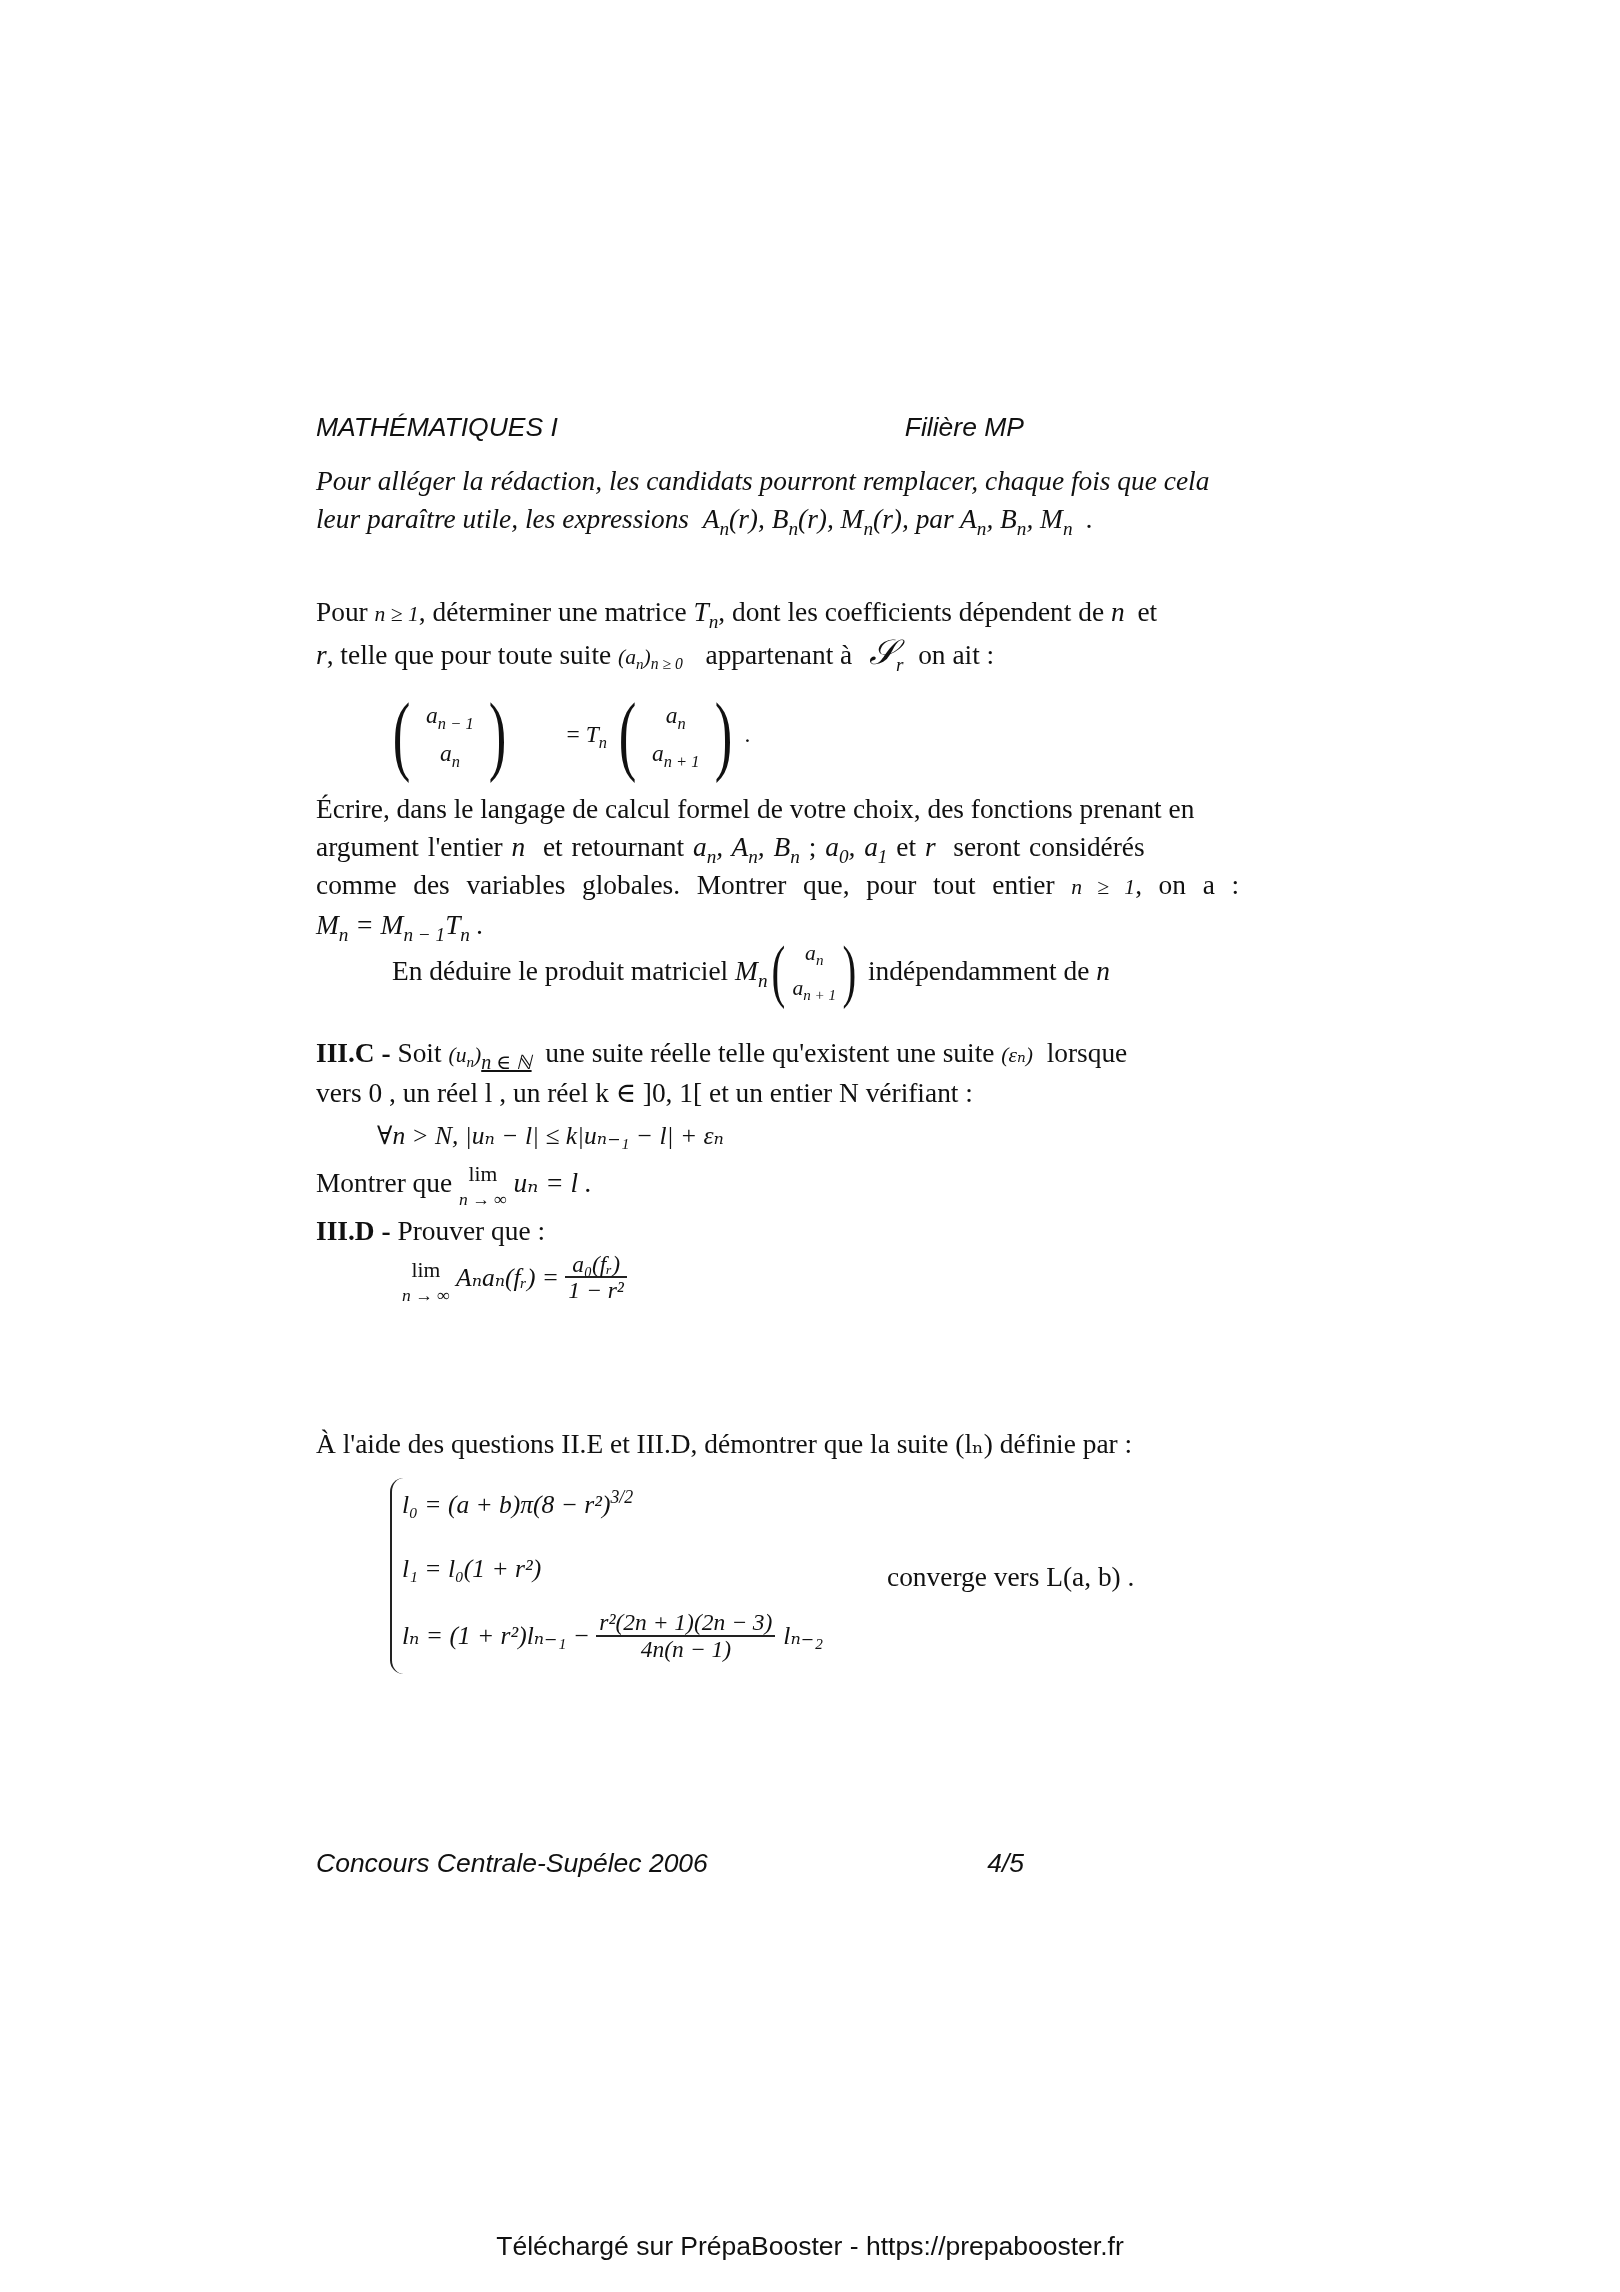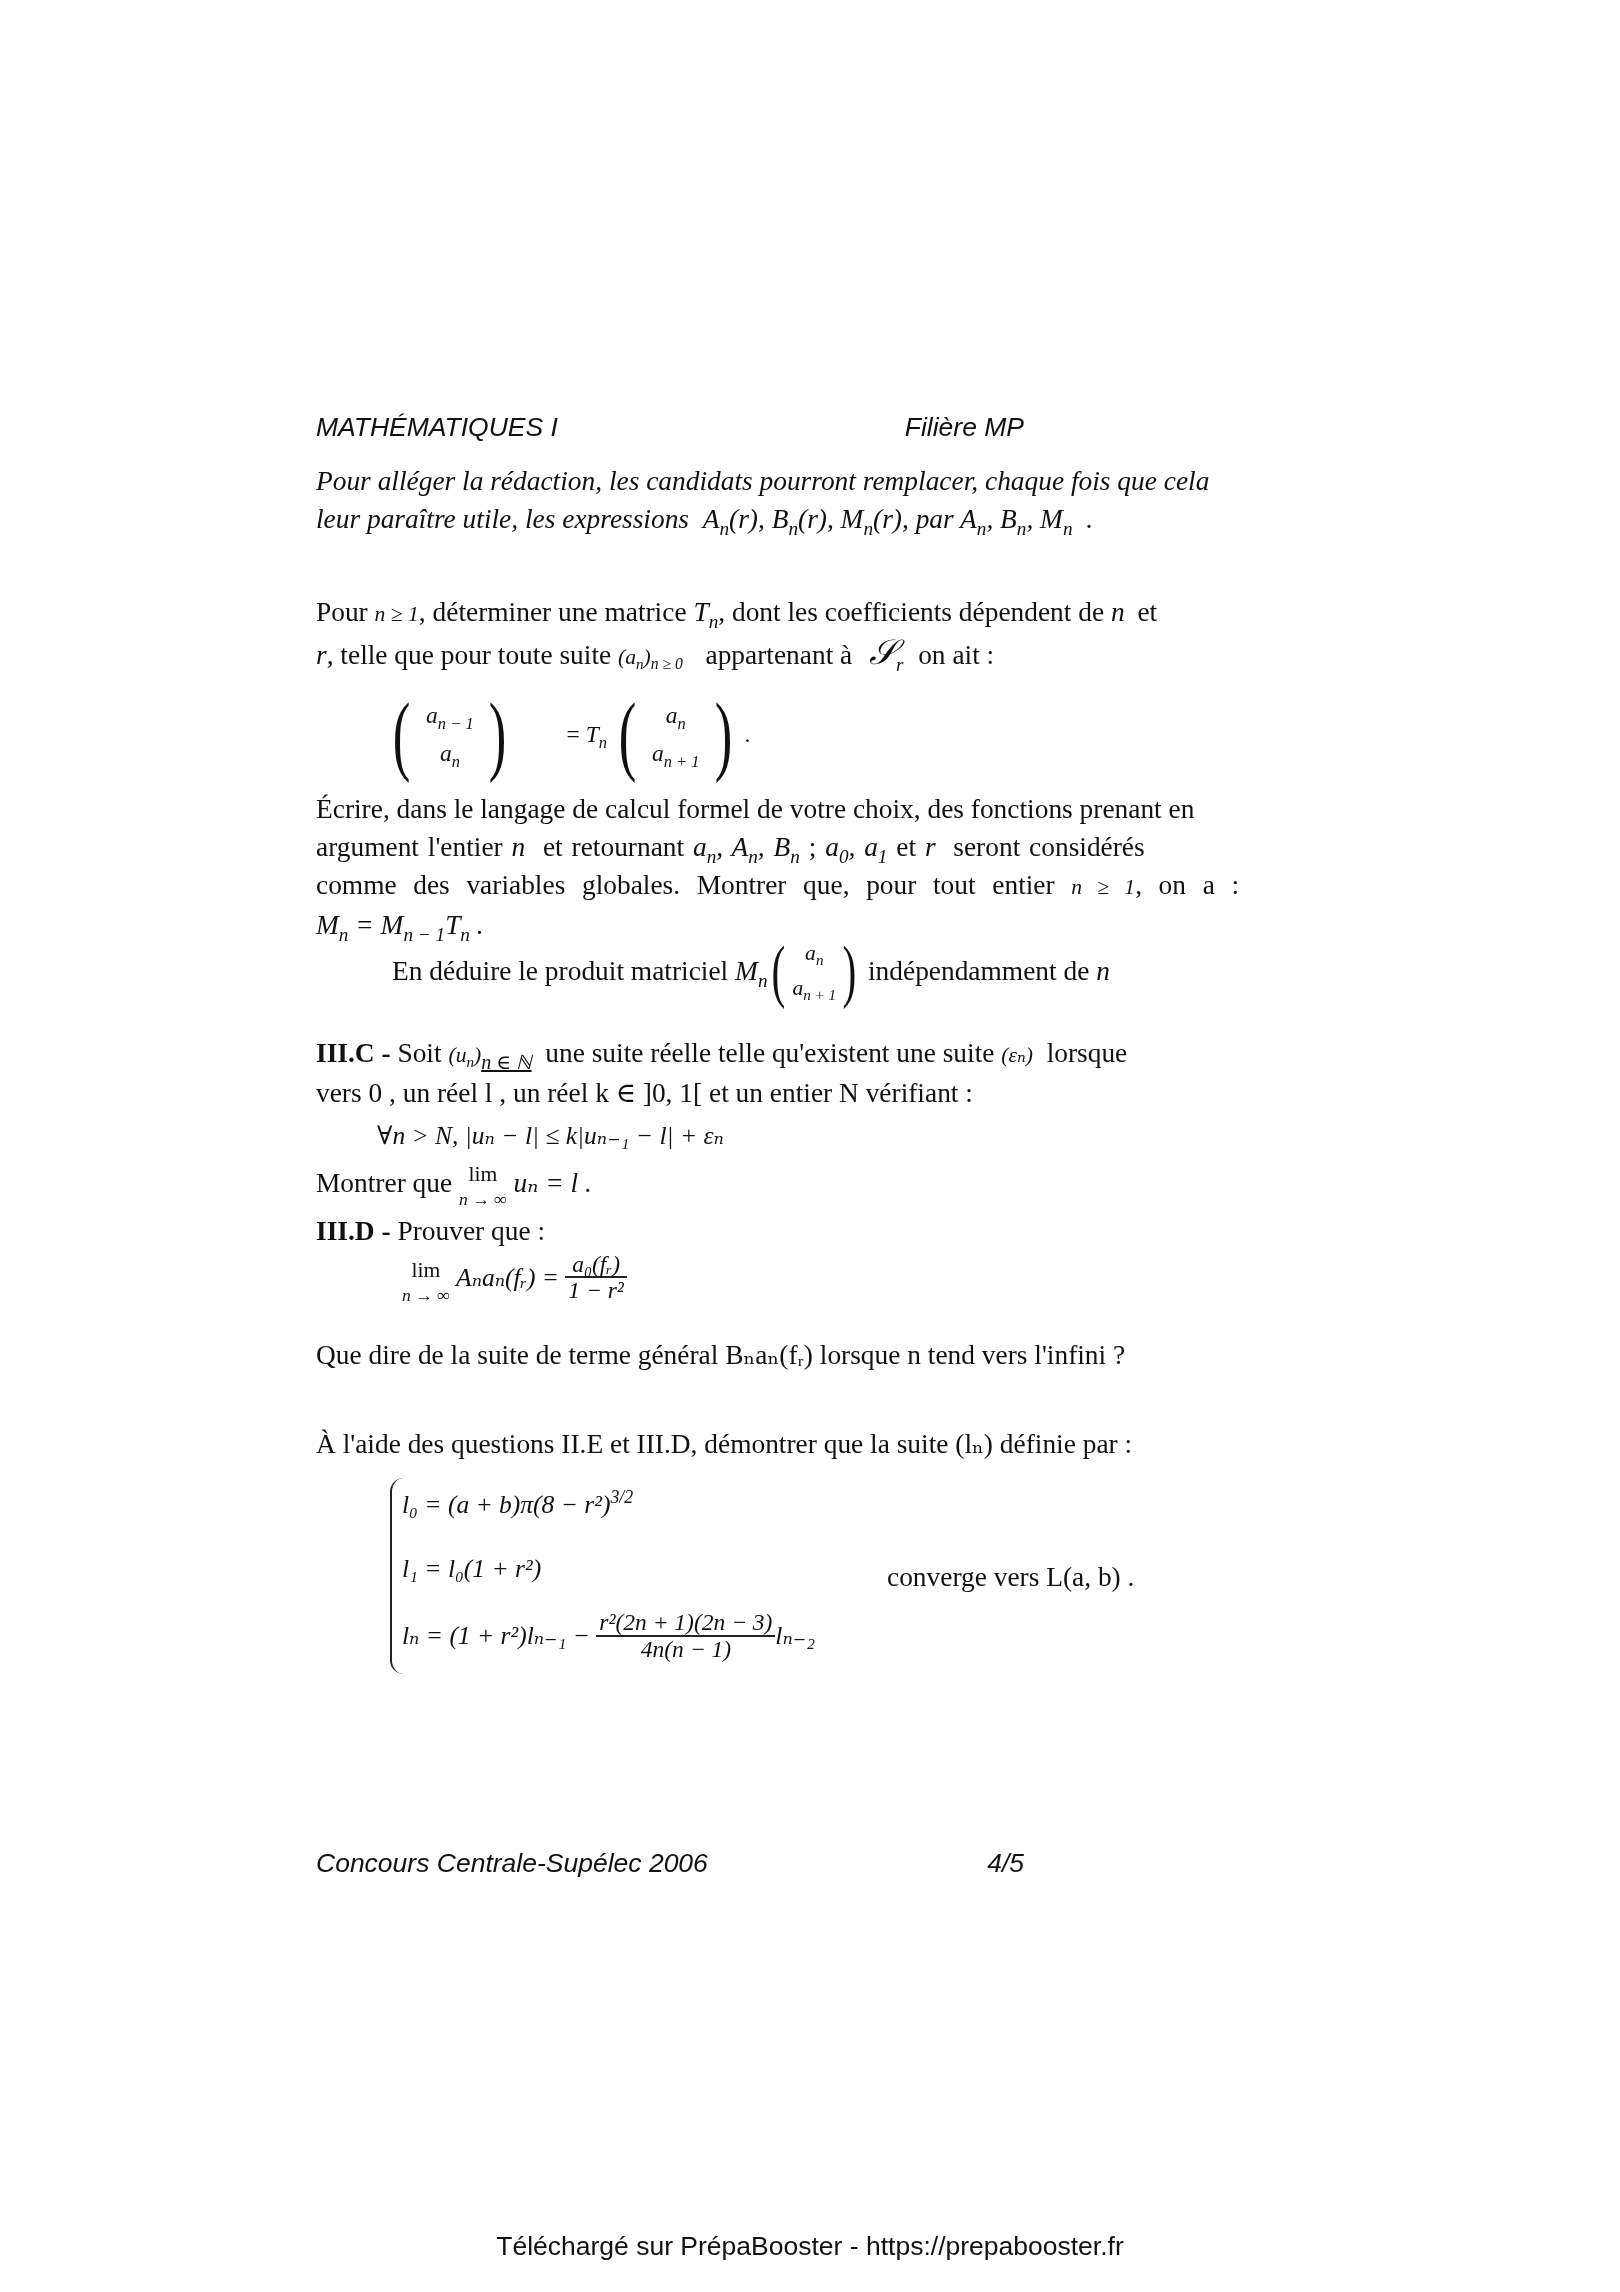--- a/index.html
+++ b/index.html
@@ -111,32 +111,31 @@
 
   <div class="abs serif body" style="left:316px; top:1212px; white-space:nowrap;">
     <span class="bold">III.D -</span>
     <span>Prouver que :</span>
   </div>
   <div class="abs serif" style="left:402px; top:1250px; font-size:25.5px; white-space:nowrap;">
     <span class="lim" style="vertical-align:middle; margin-top:9.8px;"><span>lim</span><span class="under">n → ∞</span></span>
     <span class="m" style="vertical-align:middle;">Aₙaₙ(fᵣ) =</span>
     <span class="frac m" style="font-size:23.5px;"><span class="num">a₀(fᵣ)</span><span class="den">1 − r²</span></span>
   </div>
-  <div class="abs serif body" style="left:316px; top:1336px; white-space:nowrap;">Que dire de la suite de terme général Bₙaₙ(fᵣ) lorsque n tend vers l'infini ?</div>
 
   <div class="abs serif body" style="left:316px; top:1425px; white-space:nowrap;">À l'aide des questions II.E et III.D, démontrer que la suite (lₙ) définie par :</div>
 
   <div class="abs serif" style="left:390px; top:1478px; width:11.8px; height:196px; border-left:2px solid #222; border-radius:13.7px 0 0 13.7px;"></div>
   <div class="sysline serif m" style="left:402px; top:1490px; font-size:25.5px;">
     <span>l₀ = (a + b)π(8 − r²)</span><sup>3/2</sup>
   </div>
   <div class="sysline serif m" style="left:402px; top:1554px; font-size:25.5px;">l₁ = l₀(1 + r²)</div>
   <div class="sysline serif m" style="left:402px; top:1610px; font-size:25.5px;">
     <span style="vertical-align:middle;">lₙ = (1 + r²)lₙ₋₁ −</span>
-    <span class="frac" style="font-size:23.5px;"><span class="num">r²(2n + 1)(2n − 3)</span><span class="den">4n(n − 1)</span></span><span style="vertical-align:middle;">lₙ₋₂</span>
+    <span class="frac" style="font-size:23.5px;"><span class="num">r²(2n + 1)(2n − 3)</span><span class="den">4n(n − 1)</span></span><span style="vertical-align:middle;margin-left:8px;">lₙ₋₂</span>
   </div>
   <div class="abs serif body" style="left:887px; top:1558px; white-space:nowrap;">converge vers L(a, b) .</div>
 
   <div class="abs sans hdr" style="left:316px; top:1848px;">Concours Centrale-Supélec 2006</div>
   <div class="abs sans hdr" style="right:307px; top:1848px;">4/5</div>
 
   <div class="abs sans" style="left:0; width:1620px; top:2231px; text-align:center; font-size:26.5px;">Téléchargé sur PrépaBooster - https://prepabooster.fr</div>
 </div>
 
 

